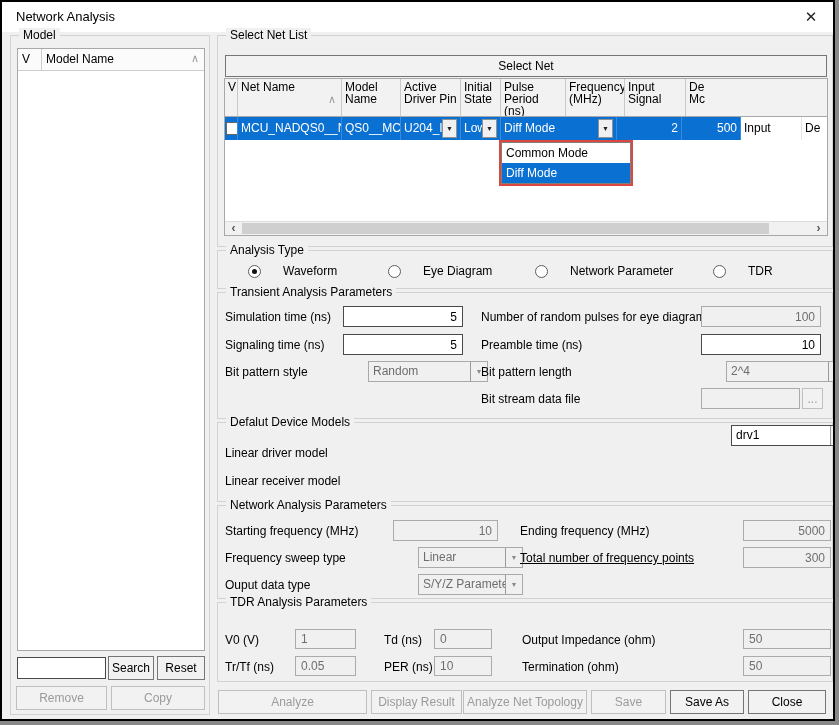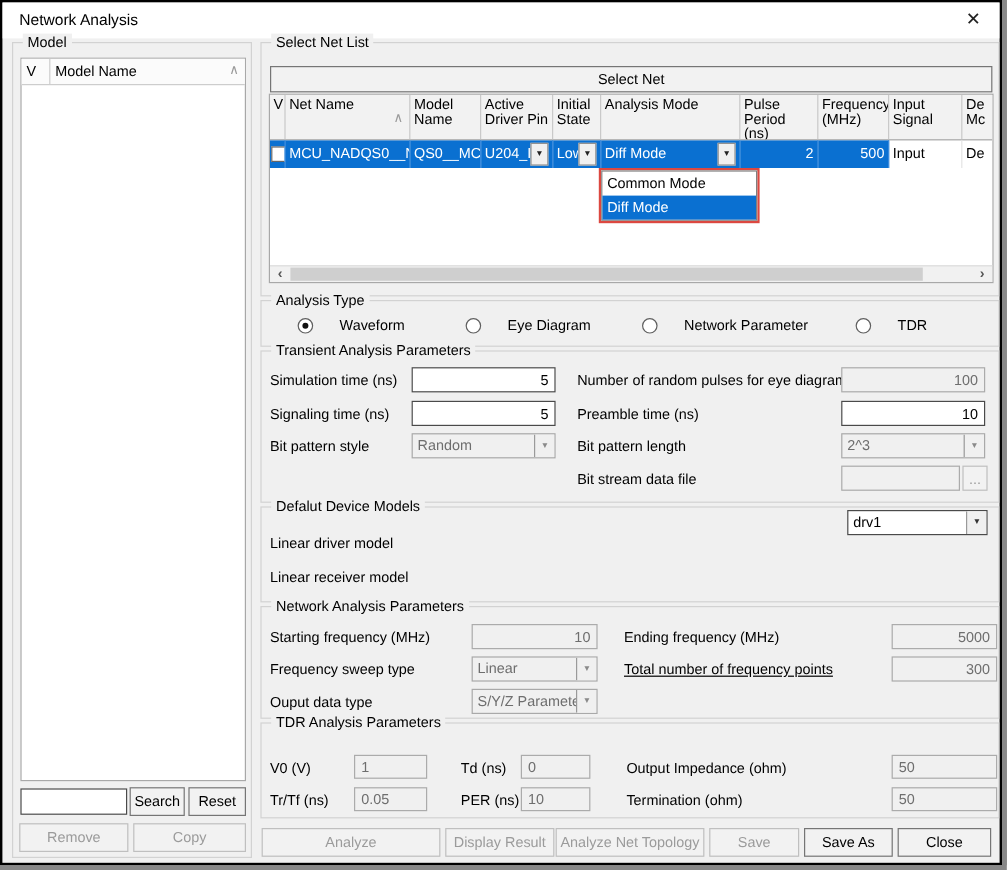--- a/index.html
+++ b/index.html
@@ -14,21 +14,21 @@
   .titlebar .close { position:absolute; right:10px; top:4px; width:24px; height:22px;
     font-size:15px; color:#222; text-align:center; line-height:22px; cursor:default; }
   .grp { position:absolute; border:1px solid #d2d2d2; }
   .grp > .glbl { position:absolute; top:-8px; left:8px; background:#f0f0f0; padding:0 4px;
     font-size:12px; color:#000; white-space:nowrap; }
   .lab { position:absolute; font-size:12px; color:#000; white-space:nowrap; }
   .tin { position:absolute; border:1px solid #4a4a4a; background:#fff; font-size:12px;
     font-family:"Liberation Sans",sans-serif; padding:0 5px; text-align:right; color:#000; }
   .tin.dis { border-color:#ababab; background:#f0f0f0; color:#6e6e6e; }
   .tin.leftal { text-align:left; }
-  .combo { position:absolute; border:1px solid #4a4a4a; background:#fff; display:flex; overflow:hidden; }
+  .combo { position:absolute; border:1px solid #4a4a4a; background:#fff; display:flex; overflow:hidden;margin-left:25px; }
   .combo .ctxt { flex:1; font-size:12px; padding:2px 4px; white-space:nowrap; overflow:hidden; color:#000; }
   .combo .carw { width:17px; background:#f0f0f0; border-left:1px solid #9a9a9a;
     display:flex; align-items:center; justify-content:center; font-size:7px; color:#333; }
   .combo.dis { border-color:#a9a9a9; background:#f0f0f0; }
   .combo.dis .ctxt { color:#6e6e6e; }
   .combo.dis .carw { color:#8a8a8a; }
   .btn { position:absolute; background:#f2f2f2; border:1px solid #757575; font-size:12px;
     display:flex; align-items:center; justify-content:center; color:#000; cursor:default; white-space:nowrap; }
   .btn.dis { color:#9b9b9b; border-color:#bfbfbf; }
   .radio { position:absolute; top:13px; display:flex; align-items:center;gap:16px; }
@@ -103,21 +103,20 @@
     <div class="ntable">
       <div class="nhdr">
         <div class="hc" style="width:13px;">V</div>
         <div class="hc" style="width:104px;"><span>Net Name</span><span class="sortmark" style="top:14px;">∧</span></div>
         <div class="hc" style="width:59px;">Model
 Name</div>
         <div class="hc" style="width:60px;">Active
 Driver Pin</div>
         <div class="hc" style="width:40px;">Initial
 State</div>
-        <div class="hc" style="width:116px;">Analysis Mode</div>
         <div class="hc" style="width:65px;">Pulse
 Period
 (ns)</div>
         <div class="hc" style="width:59px;">Frequency
 (MHz)</div>
         <div class="hc" style="width:61px;">Input
 Signal</div>
         <div class="hc" style="width:25px; border-right:none;">De
 Mc</div>
       </div>
@@ -191,21 +190,21 @@
     <span class="lab" style="left:263px; top:45px;">Preamble time (ns)</span>
     <input class="tin" style="left: 483px; top: 41px; width: 120px; height: 21px;" value="10">
 
     <span class="lab" style="left:7px; top:72px;">Bit pattern style</span>
     <div class="combo dis" style="left:125px; top:68px; width:120px; height:21px;">
         <span class="ctxt">Random</span>
         <span class="carw">▼</span>
       </div>
     <span class="lab" style="left:263px; top:72px;">Bit pattern length</span>
     <div class="combo dis" style="left:483px; top:68px; width:120px; height:21px;">
-        <span class="ctxt">2^3</span>
+        <span class="ctxt">2^4</span>
         <span class="carw">▼</span>
       </div>
 
     <span class="lab" style="left:263px; top:99px;">Bit stream data file</span>
     <input class="tin dis leftal" style="left: 483px; top: 95px; width: 99px; height: 21px;" value="">
     <div class="btn dis" style="left:584px; top:95px; width:21px; height:21px;">...</div>
   </div>
 
   <div class="grp" style="left:215px; top:420px; width:616px; height:80px;">
     <span class="glbl">Defalut Device Models</span>

